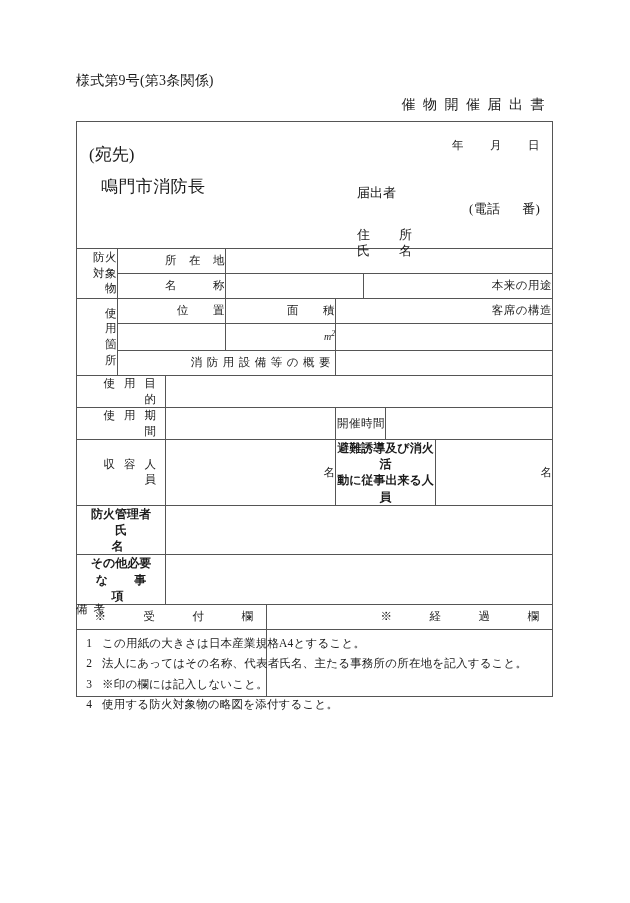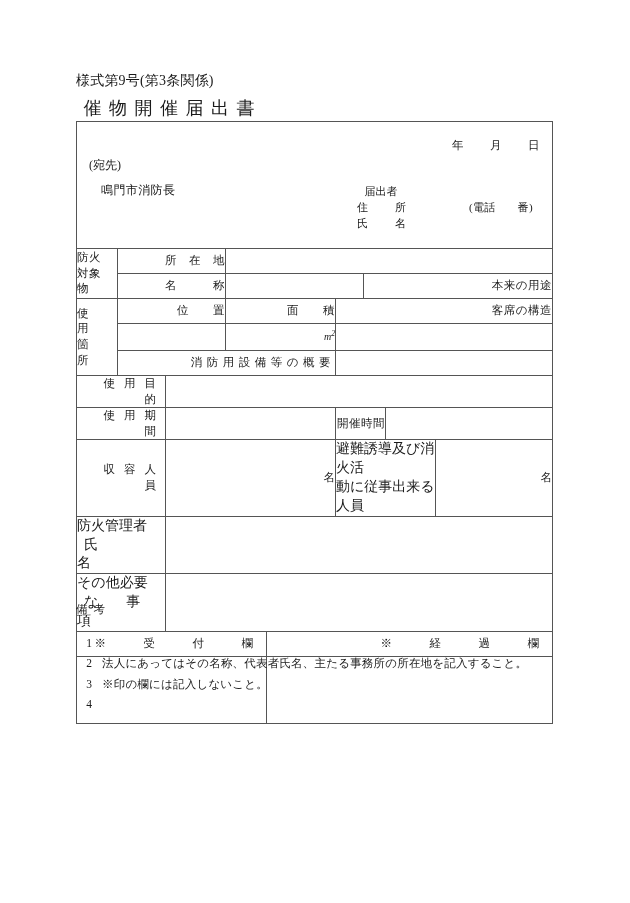--- a/index.html
+++ b/index.html
@@ -30,22 +30,22 @@
     top: 72px;
     font-size: 14px;
     letter-spacing: 0.2px;
     white-space: nowrap;
   }
   .form-title {
     position: absolute;
     left: 76px;
     top: 96px;
     width: 476px;
-    text-align: left;
-    font-size: 18px;
+    text-align: right;
+    font-size: 14px;
     letter-spacing: 7.5px;
     text-indent: 7.5px;
     white-space: nowrap;
   }
 
   
   .tbl {
     position: absolute;
     left: 76px;
     top: 121px;
@@ -75,72 +75,74 @@
     font-size: 11.5px;
     letter-spacing: 0.5px;
     white-space: nowrap;
   }
   .date-line span { display: inline-block; }
   .date-line .g1 { margin-right: 26px; }
   .date-line .g2 { margin-right: 26px; }
   .addressee {
     position: absolute;
     left: 12px;
-    top: 35px;
-    font-size: 12px;
+    top: 22px;
+    font-size: 17px;
   }
   .addressee .to-name {
     margin-left: 12px;
     margin-top: 9px;
     letter-spacing: 0.4px;
   }
   .applicant {
     position: absolute;
     left: 280px;
     top: 62px;
-    font-size: 11px;
-    text-align: center;
+    font-size: 13px;
   }
   .applicant .row {
     position: relative;
     height: 16px;
     white-space: nowrap;
   }
   .applicant .lbl2 {
     display: inline-block;
     width: 48px;
     letter-spacing: 8px;
+    margin-top: 26px;
   }
   .applicant .tel {
     position: absolute;
     left: 112px;
     top: 0;
     letter-spacing: 0.3px;
     white-space: nowrap;
   }
   .applicant .tel .mid { display: inline-block; width: 22px; }
 
   
   .lab {
     text-align: right;
     letter-spacing: 0.5px;
   }
   .spread-4 { letter-spacing: 9px; text-indent: 9px; }
   .spread-equip { letter-spacing: 4.5px; text-indent: 4.5px; }
   .spread-recv { letter-spacing: 13px; text-indent: 13px; margin-left: 8px; }
 
   .vlabel {
-    text-align: left;
+    text-align: right;
     line-height: 1.22;
     letter-spacing: 0.5px;
     font-size: 11.5px;
   }
   .twoline {
+    text-align: center;
     line-height: 1.35;
-    font-size: 14px;
+    font-size: 12px;
+    font-weight: bold;
   }
   .twoline .l2 { letter-spacing: 7px; text-indent: 7px; }
 
   .r-unit {
     text-align: right;
     padding-right: 8px;
     font-size: 11.5px;
   }
   .sup-m {
     font-size: 10px;
@@ -315,27 +317,29 @@
       <td class="h66" colspan="4"></td>
       <td class="h66" colspan="5"></td>
     </tr>
   </tbody>
     </table>
 
   <div class="remarks">
     <div class="rtitle">備考</div>
     <div class="item">
       <span class="num">1</span>
+      <span class="txt">この用紙の大きさは日本産業規格A4とすること。</span>
     </div>
     <div class="item">
       <span class="num">2</span>
       <span class="txt">法人にあってはその名称、代表者氏名、主たる事務所の所在地を記入すること。</span>
     </div>
     <div class="item">
       <span class="num">3</span>
       <span class="txt">※印の欄には記入しないこと。</span>
     </div>
     <div class="item">
       <span class="num">4</span>
+      <span class="txt">使用する防火対象物の略図を添付すること。</span>
     </div>
   </div>
 
 </div>
 
 </body></html>

